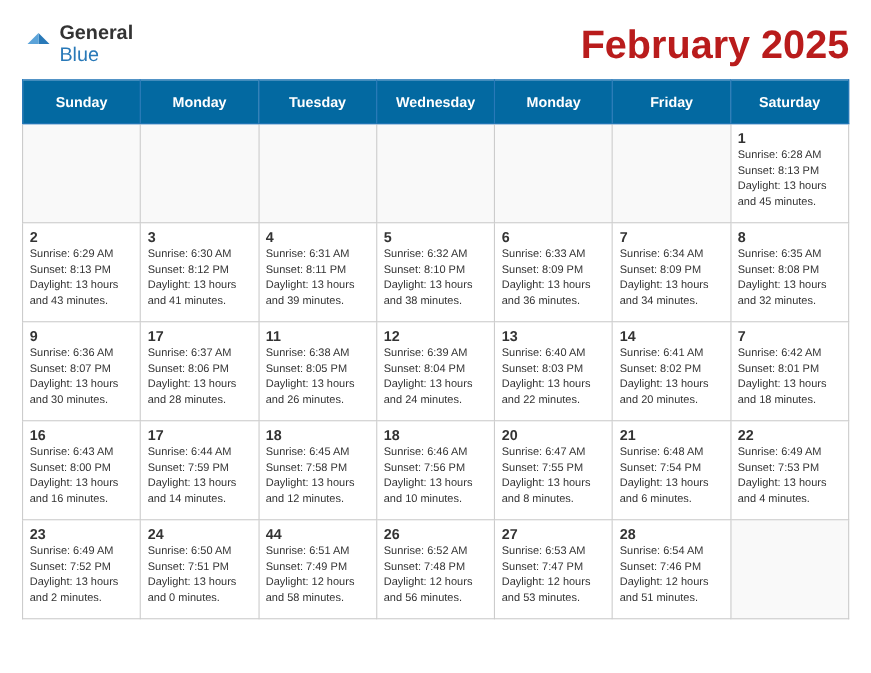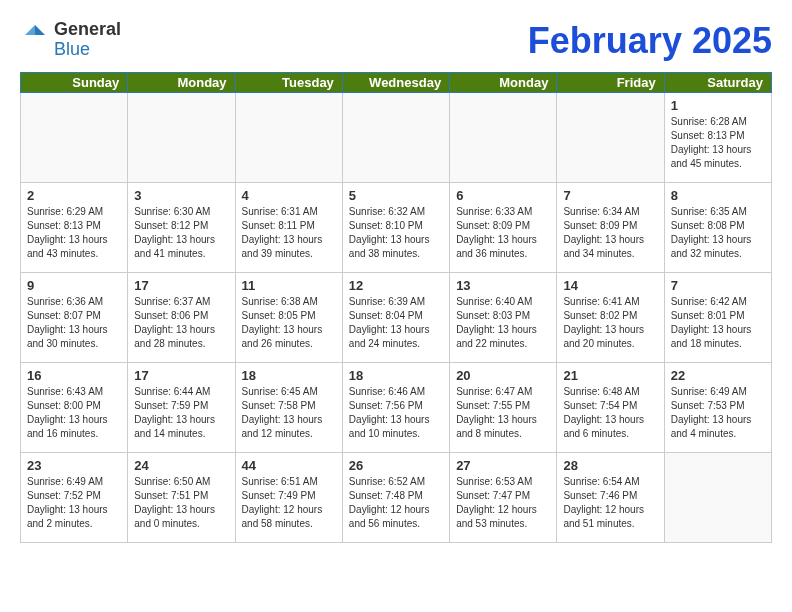--- a/index.html
+++ b/index.html
@@ -11,54 +11,55 @@
       padding: 20px;
     }
     .header-section {
       display: flex;
       justify-content: space-between;
       align-items: flex-start;
       margin-bottom: 10px;
     }
     .logo {
       display: flex;
+      align-items: center;
       gap: 4px;
     }
     .logo-text {
       display: flex;
       flex-direction: column;
       line-height: 1.1;
     }
     .logo-icon {
       width: 30px;
       height: 30px;
     }
     .title-section {
       text-align: right;
     }
     .main-title {
       font-size: 36px;
       font-weight: bold;
-      color: #1d4ed8;
+      color: #b91c1c;
     }
     .subtitle {
       font-size: 16px;
       color: #333;
     }
     .calendar {
       width: 100%;
       border-collapse: collapse;
       border: 1px solid #ccc;
     }
     .calendar th {
-      background-color: #4d7c0f;
+      background-color: #0369a1;
       color: #fff;
       font-size: 13px;
-      padding: 2px 8px;
-      text-align: right;
+      padding: 12px 8px;
+      text-align: center;
       border: 1px solid #2979b8;
     }
     .calendar td {
       border: 1px solid #ccc;
       vertical-align: top;
       padding: 5px 6px;
       width: 107px;
       min-height: 80px;
       font-size: 10.5px;
       color: #333;

